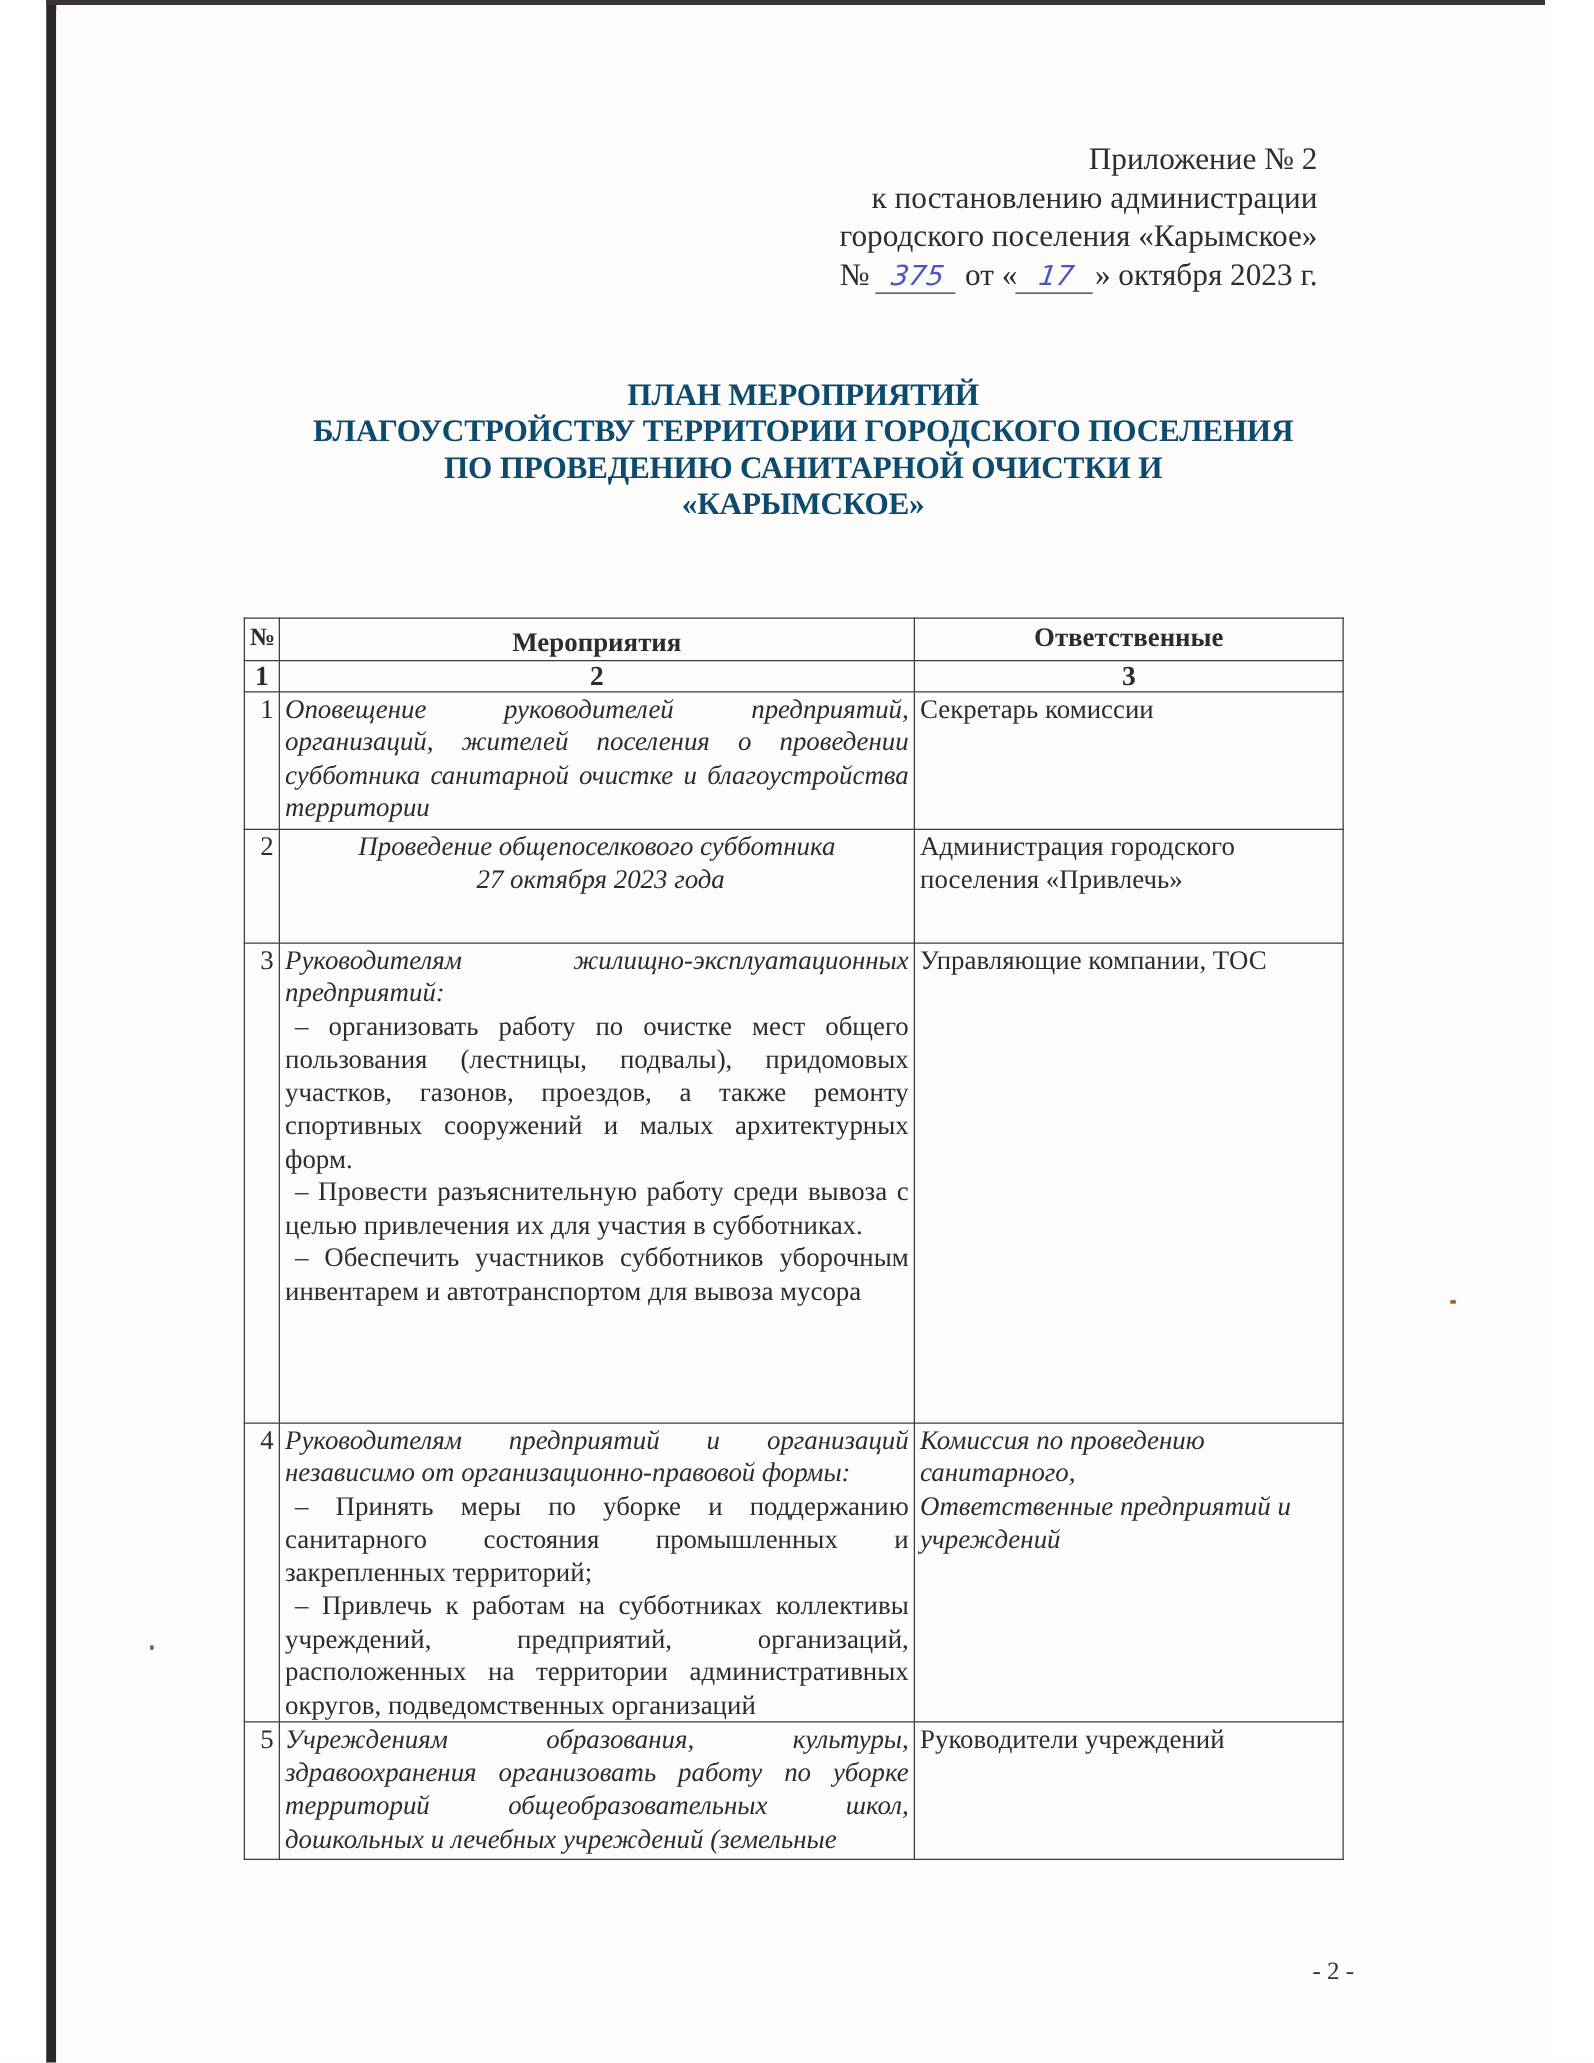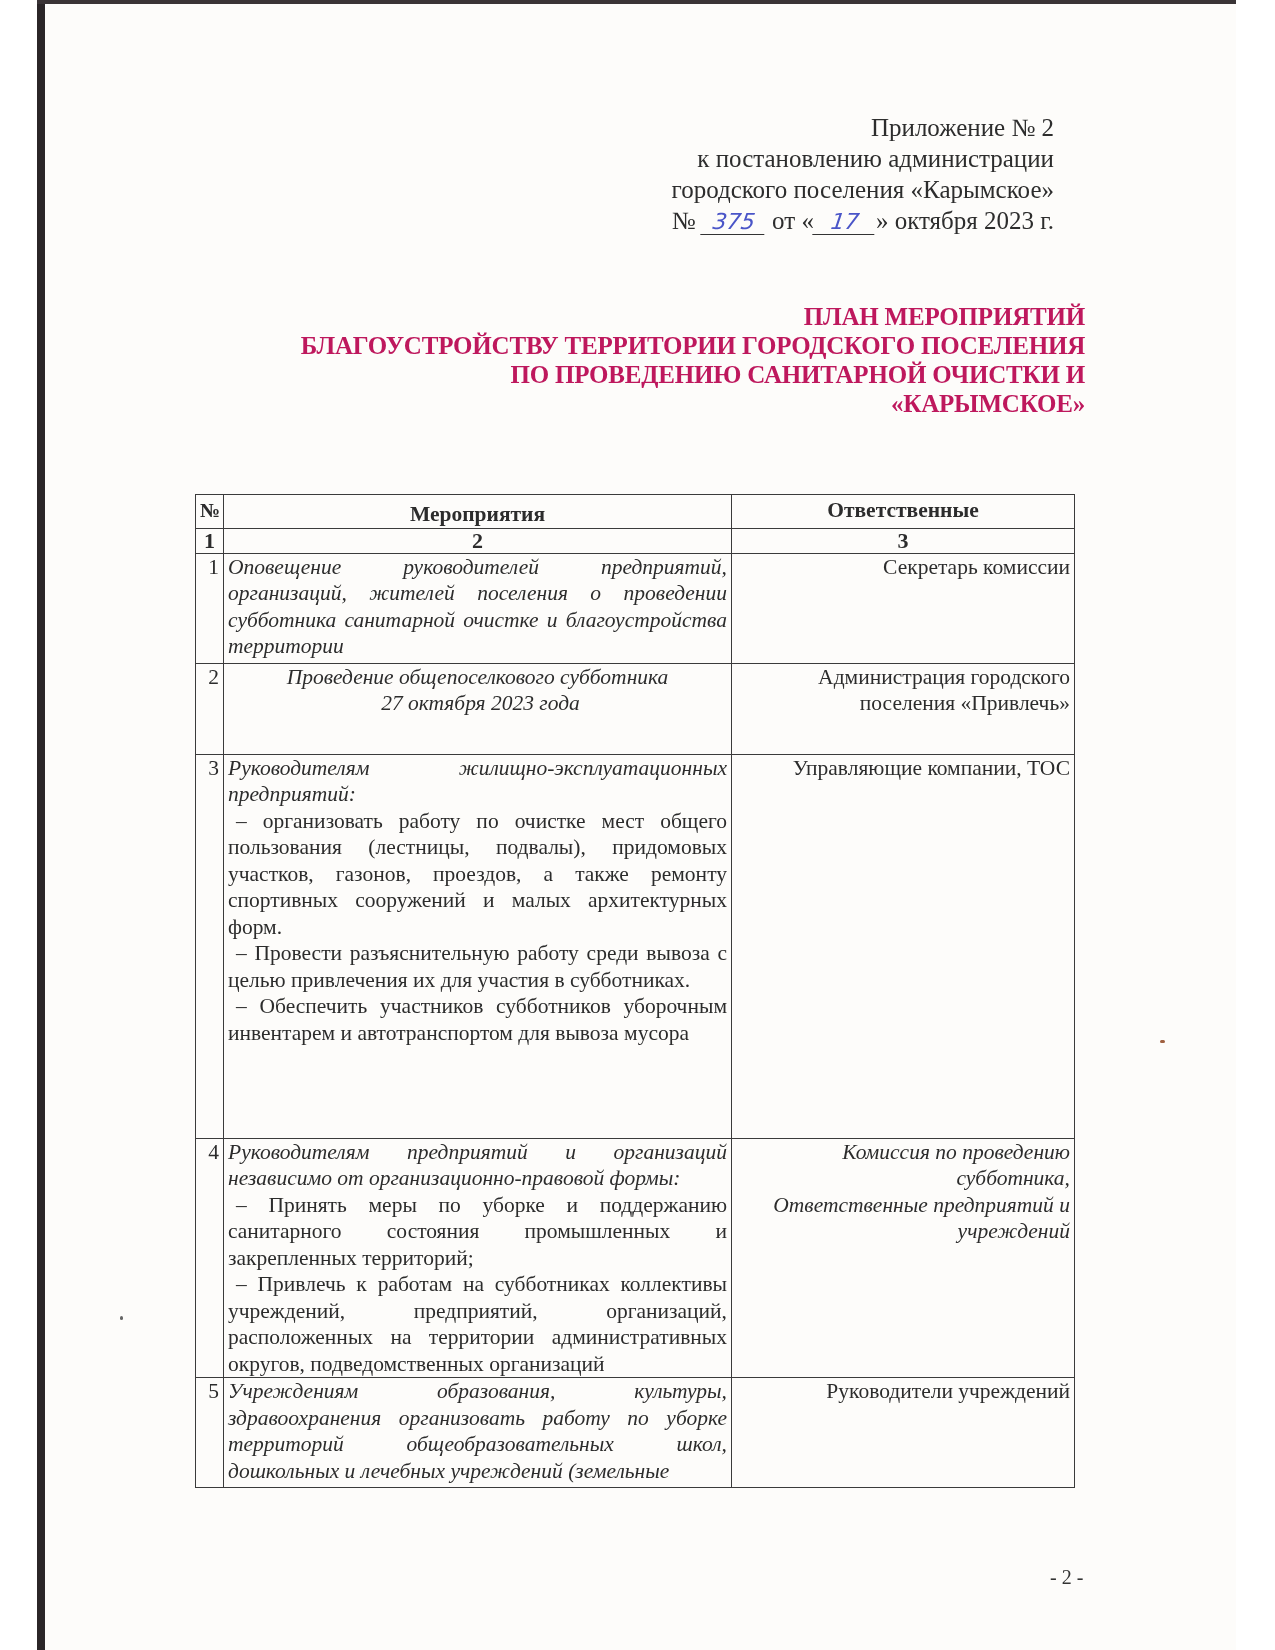--- a/index.html
+++ b/index.html
@@ -29,39 +29,39 @@
   .appendix .line { display:block; }
   .hand {
     display:inline-block; min-width:64px; text-align:center;
     border-bottom:1.5px solid #333; color:#4a55c8;
     font-family:"DejaVu Sans",sans-serif; font-style:italic; font-size:22px;
     line-height:24px; transform:skewX(-8deg);
   }
   .hand.day { min-width:62px; }
   .title {
     position:absolute; left:200px; top:302px; width:885px;
-    text-align:right; font-weight:bold; font-size:25px; line-height:29px;
-    color:#be185d; letter-spacing:-0.2px;
+    text-align:center; font-weight:bold; font-size:25px; line-height:29px;
+    color:#0c4a6e; letter-spacing:-0.2px;
   }
   .title .line { display:block; }
   table.plan {
     position:absolute; left:195px; top:494px; width:880px;
     border-collapse:collapse; table-layout:fixed;
     font-size:21.5px; line-height:26.5px; color:#2c2c2c;
   }
   table.plan td, table.plan th {
     border:1.3px solid #3b3b3b; vertical-align:top; padding:0 4px;
   }
   table.plan th { font-weight:bold; text-align:center; padding:2px 4px 0; }
   .col-num { width:28px; }
   .col-act { width:508px; }
   .col-resp { width:auto; }
   td.num { text-align:right; padding-right:8px; }
   td.act { text-align:justify; padding:0 6px 0 8px; }
-  td.resp { text-align:right; padding:0 6px; }
+  td.resp { text-align:left; padding:0 6px; }
   .numrow td { font-weight:bold; text-align:center; font-size:22px; line-height:24px; }
   .para { display:block;font-style:italic; }
   .dash { display:block; text-indent:8px; }
   .page-number {
     position:absolute; left:1050px; top:1566px; font-size:20px; color:#333;
   }
   .speck { position:absolute; width:5px; height:3px; background:#a06040; border-radius:2px; }
 </style>
 </head>
 <body>
@@ -137,21 +137,21 @@
 
   <tr style="height:236px">
     <td class="num">4</td>
     <td class="act">
       <span class="para">Руководителям предприятий и организаций независимо от организационно-правовой формы:</span>
       <span class="dash">–  Принять меры по уборке и поддержанию санитарного состояния промышленных и закрепленных территорий;</span>
       <span class="dash">–  Привлечь к работам на субботниках коллективы учреждений, предприятий, организаций, расположенных на территории административных округов, подведомственных организаций</span>
     </td>
     <td class="resp">
       <span class="para">Комиссия по проведению</span>
-      <span class="para">субботника,</span>
+      <span class="para">санитарного,</span>
       <span class="para">Ответственные предприятий и</span>
       <span class="para">учреждений</span>
     </td>
   </tr>
 
   <tr style="height:110px">
     <td class="num">5</td>
     <td class="act">
       <span class="para">Учреждениям образования, культуры, здравоохранения организовать работу по уборке территорий общеобразовательных школ, дошкольных и лечебных учреждений (земельные</span>
     </td>

